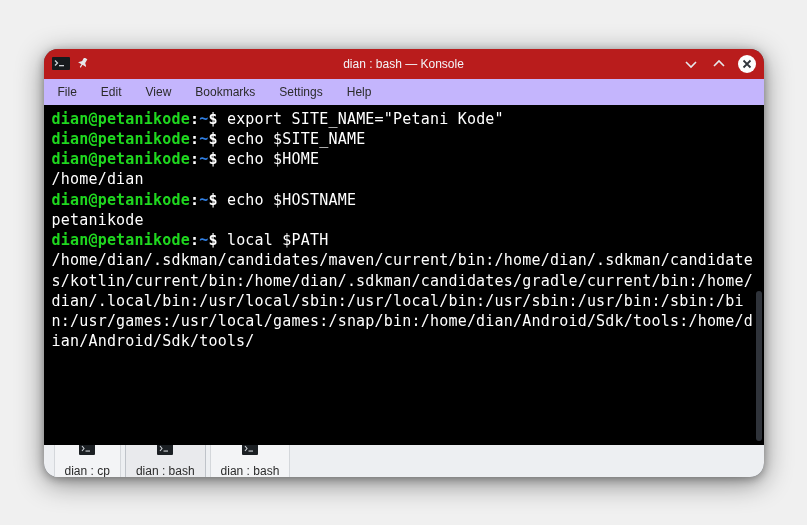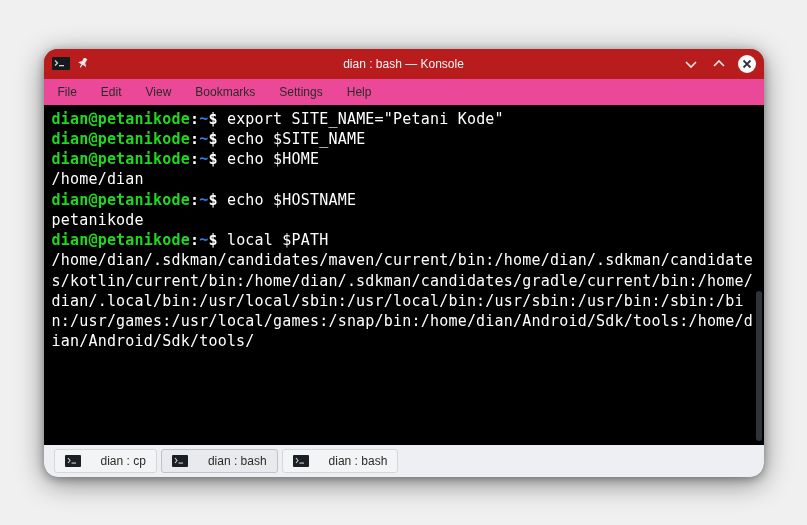--- a/index.html
+++ b/index.html
@@ -61,21 +61,21 @@
     cursor:pointer;
   }
   .tbtn.close {
     background:#fdfdfd;
     color:#2f343a;
     border-radius:50%;
     width:18px; height:18px;
     font-weight:bold;
   }
   .menubar {
-    background: #ec4899;
+    background: #c4b5fd;
     height: 26px;
     display: flex;
     align-items: center;
     gap: 24px;
     padding: 0 14px;
     font-size: 12px;
     color: #2b2b2b;
   }
   .menubar span { cursor: default; }
   .terminal {
@@ -118,26 +118,27 @@
     display: flex;
     align-items: center;
     padding: 3px 10px;
     gap: 4px;
     font-size: 12px;
     color: #2b2b2b;
   }
   .tab {
     display: flex;
     align-items: center;
-    gap: 20px;
+    gap: 9px;
     padding: 4px 10px;
     border: 1px solid #d4d7db;
     border-radius: 3px;
     background: #f3f4f6;
     cursor: pointer;
+    flex-direction: column;
   }
   .tab.active {
     background: #e9eaed;
     border-color: #bfc3c9;
   }
   .tab-icon {
     width: 16px; height: 12px;
     display:inline-flex; align-items:center; justify-content:center;
   }
 </style>

